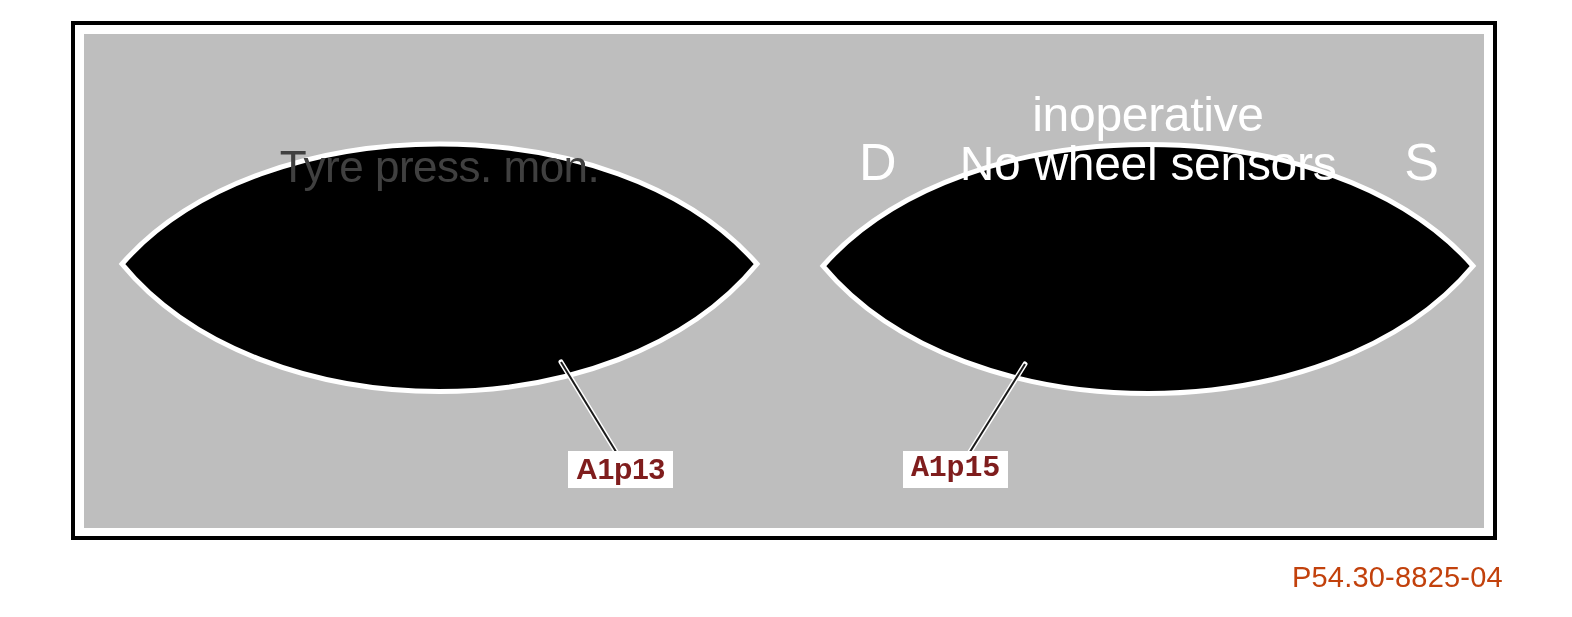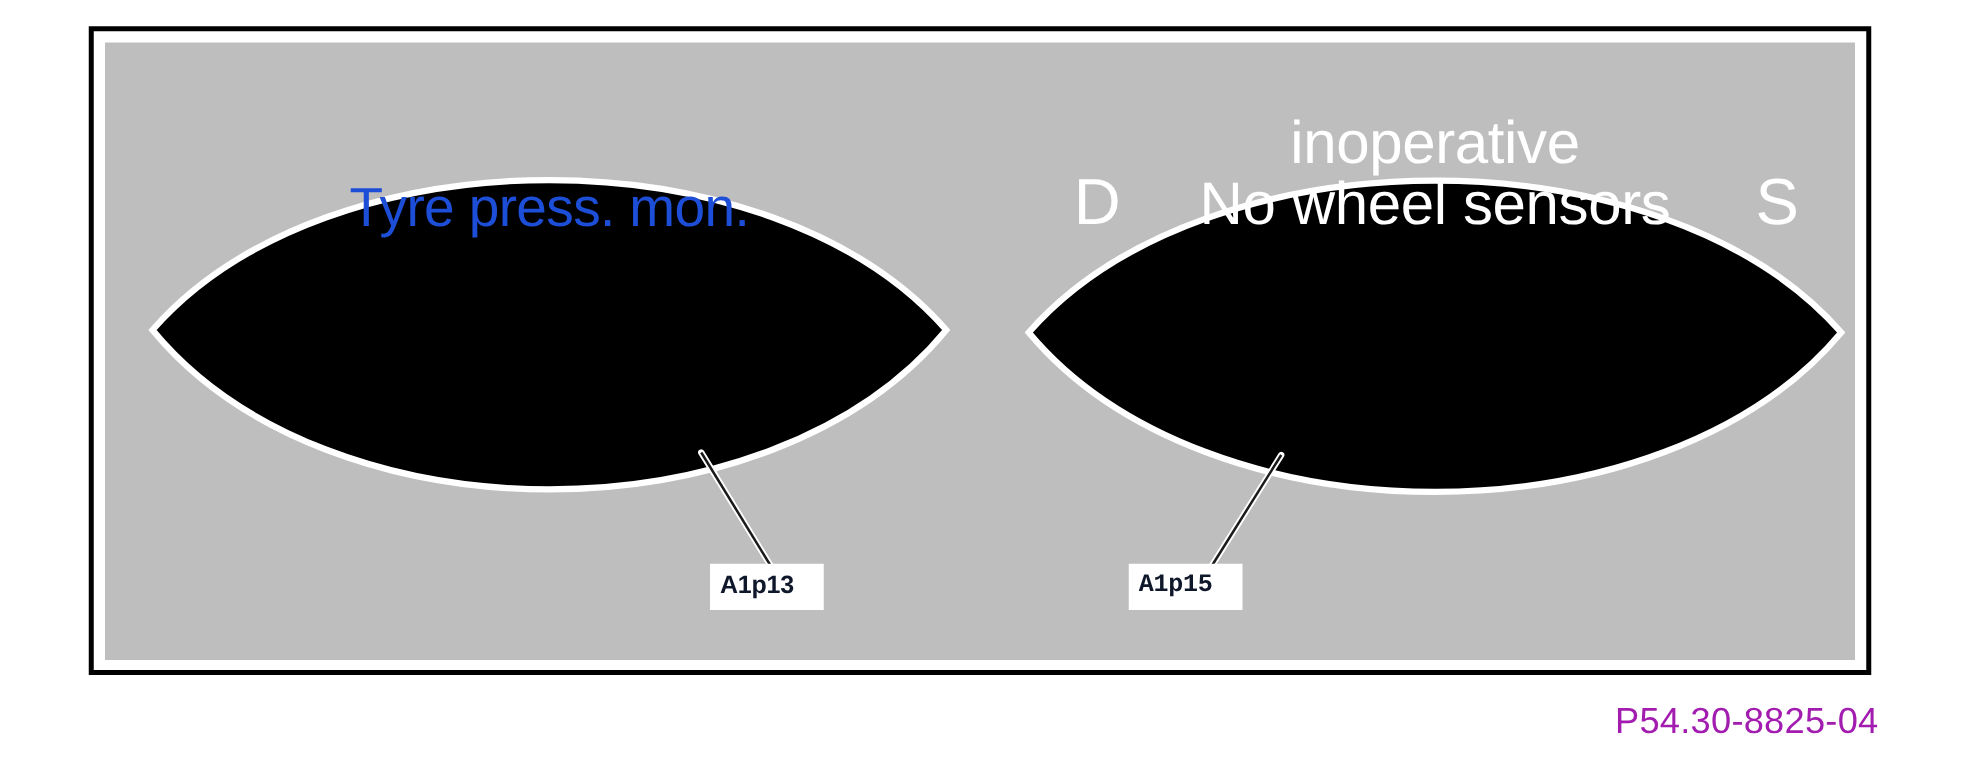--- a/index.html
+++ b/index.html
@@ -56,21 +56,21 @@
     height: 100%;
     pointer-events: none;
   }
 
   #left-display-label {
     position: absolute;
     left: 0;
     right: 0;
     top: 108px;
     text-align: center;
-    color: #1d4ed8;
+    color: #404040;
     font-size: 44px;
     font-family: "Liberation Sans", sans-serif;
     letter-spacing: -0.5px;
     white-space: nowrap;
   }
 
   #right-indicator-left {
     position: absolute;
     left: 46px;
     top: 102px;
@@ -111,40 +111,40 @@
     top: 0;
     width: 1400px;
     height: 494px;
     pointer-events: none;
   }
 
   
   .callout-label {
     position: absolute;
     background: #ffffff;
-    color: #0f172a;
+    color: #7f1d1d;
     font-family: "Liberation Sans", sans-serif;
     font-weight: bold;
-    font-size: 20px;
+    font-size: 30px;
     line-height: 33px;
-    padding: 1px 24px 3px 8px;
+    padding: 1px 8px 3px 8px;
     white-space: nowrap;
     letter-spacing: -0.2px;
   }
   #callout-a1p13 { left: 484px; top: 417px; }
   #callout-a1p15 { left: 819px; top: 417px; font-family: Liberation Mono, monospace; }
 
   
   #figure-caption {
     position: absolute;
     left: 1292px;
     top: 561px;
     font-family: "Liberation Sans", sans-serif;
     font-size: 29px;
-    color: #a21caf;
+    color: #c2410c;
     letter-spacing: 0.2px;
     white-space: nowrap;
   }
 </style>
 </head>
 <body>
 
 <div id="figure-frame">
   <div id="figure-canvas">
 

